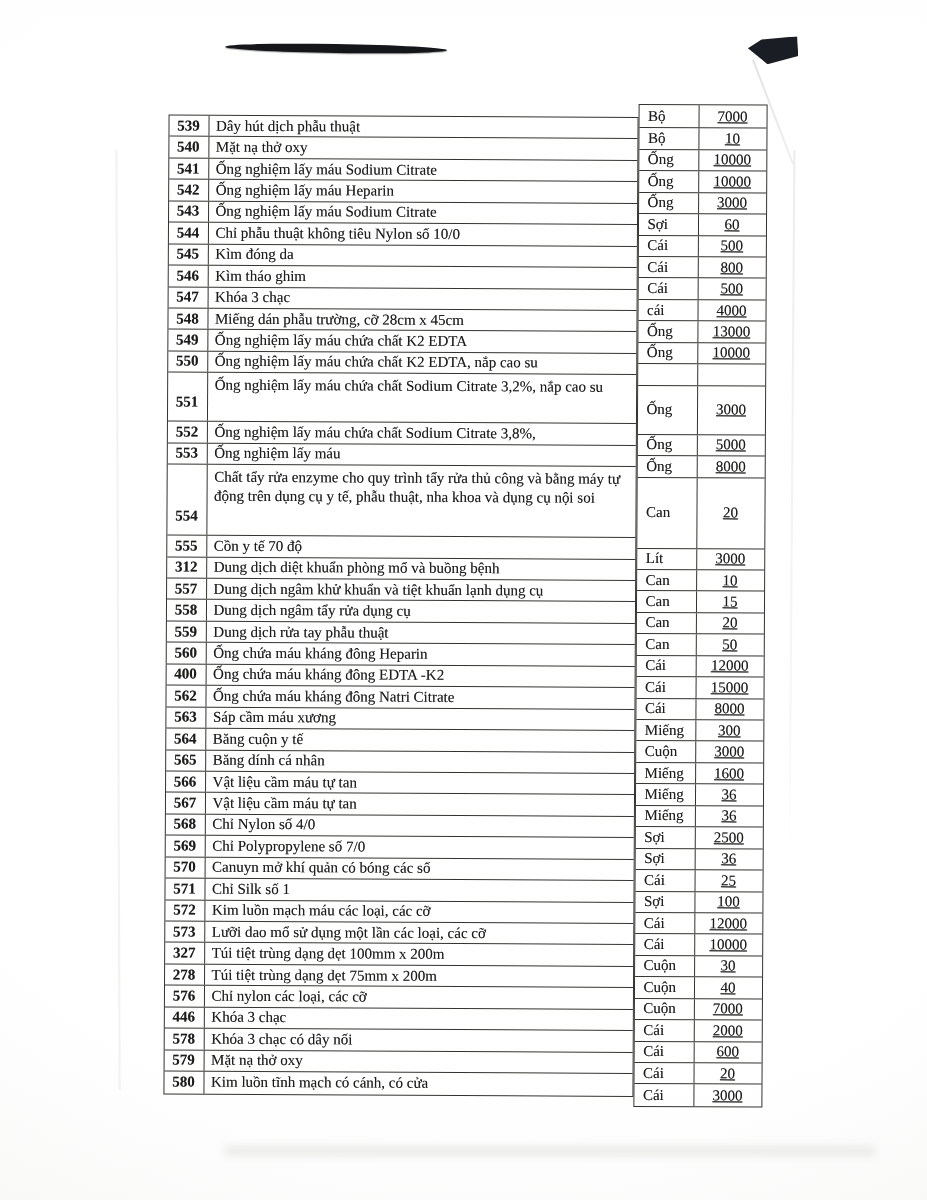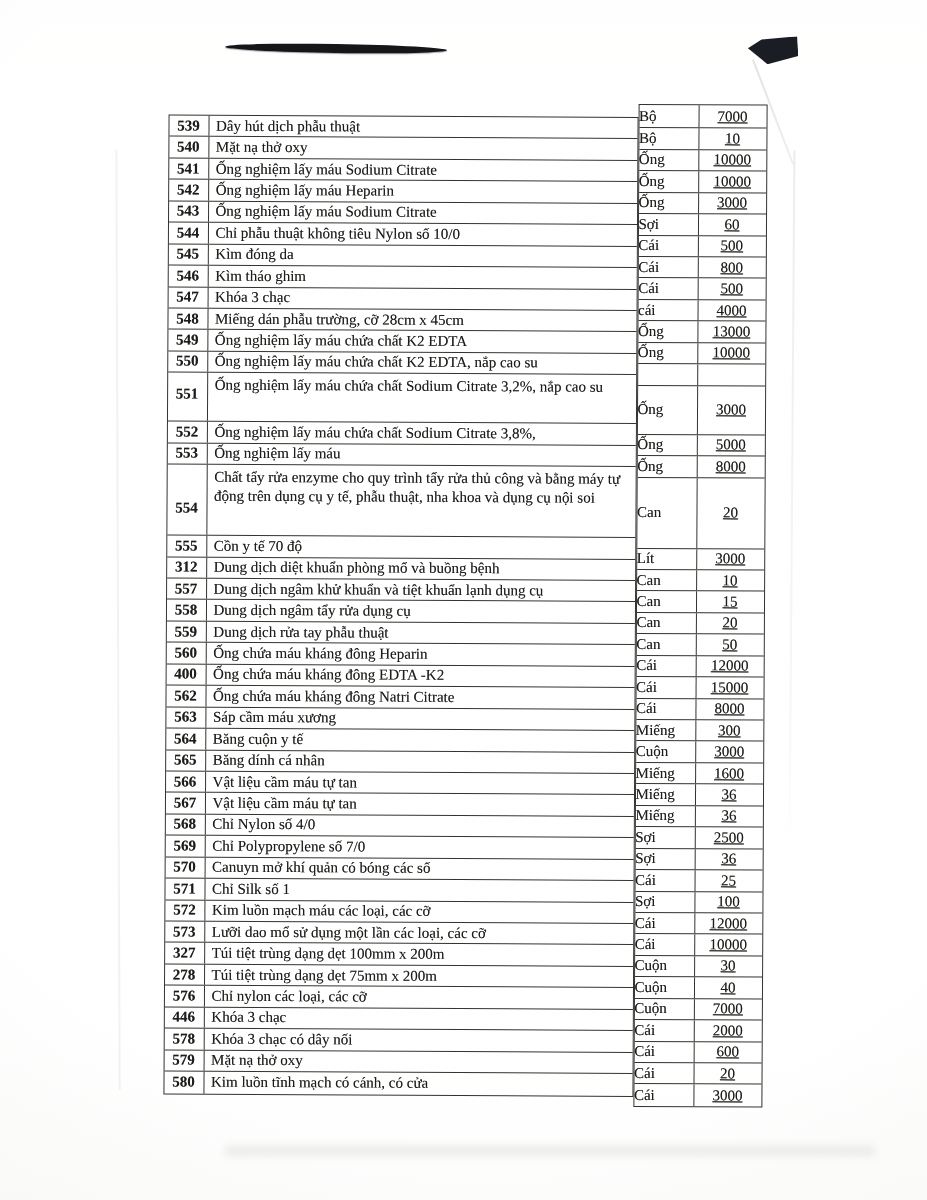--- a/index.html
+++ b/index.html
@@ -76,22 +76,22 @@
   .hp{height:23.4px;}
   .cell{
     box-sizing:border-box;display:flex;align-items:center;
     font-size:15px;line-height:1.28;
     text-shadow:0 0 .5px rgba(30,30,28,.55);
     white-space:normal;
   }
   .c-no{width:40px;border-right:1.4px solid var(--line);justify-content:center;font-weight:bold;}
   .c-desc{flex:1;padding:0 7px;min-width:0;}
   .h2 .c-desc,.h3 .c-desc{align-items:flex-start;padding-top:3px;}
-  .num-bottom{align-items:flex-end;padding-bottom:17px;}
-  .c-unit{width:60px;border-right:1.4px solid var(--line);}
+  .num-bottom{align-items:flex-end;padding-bottom:9px;}
+  .c-unit{width:60px;border-right:1.4px solid var(--line);padding-left:9px;}
   .c-qty{flex:1;justify-content:center;text-decoration:underline;}
 </style>
 </head>
 <body>
 
 <div class="scan-root">
   <div class="paper-tint"></div>
 
   <div class="smudge"></div>
   <div class="wedge"></div>

